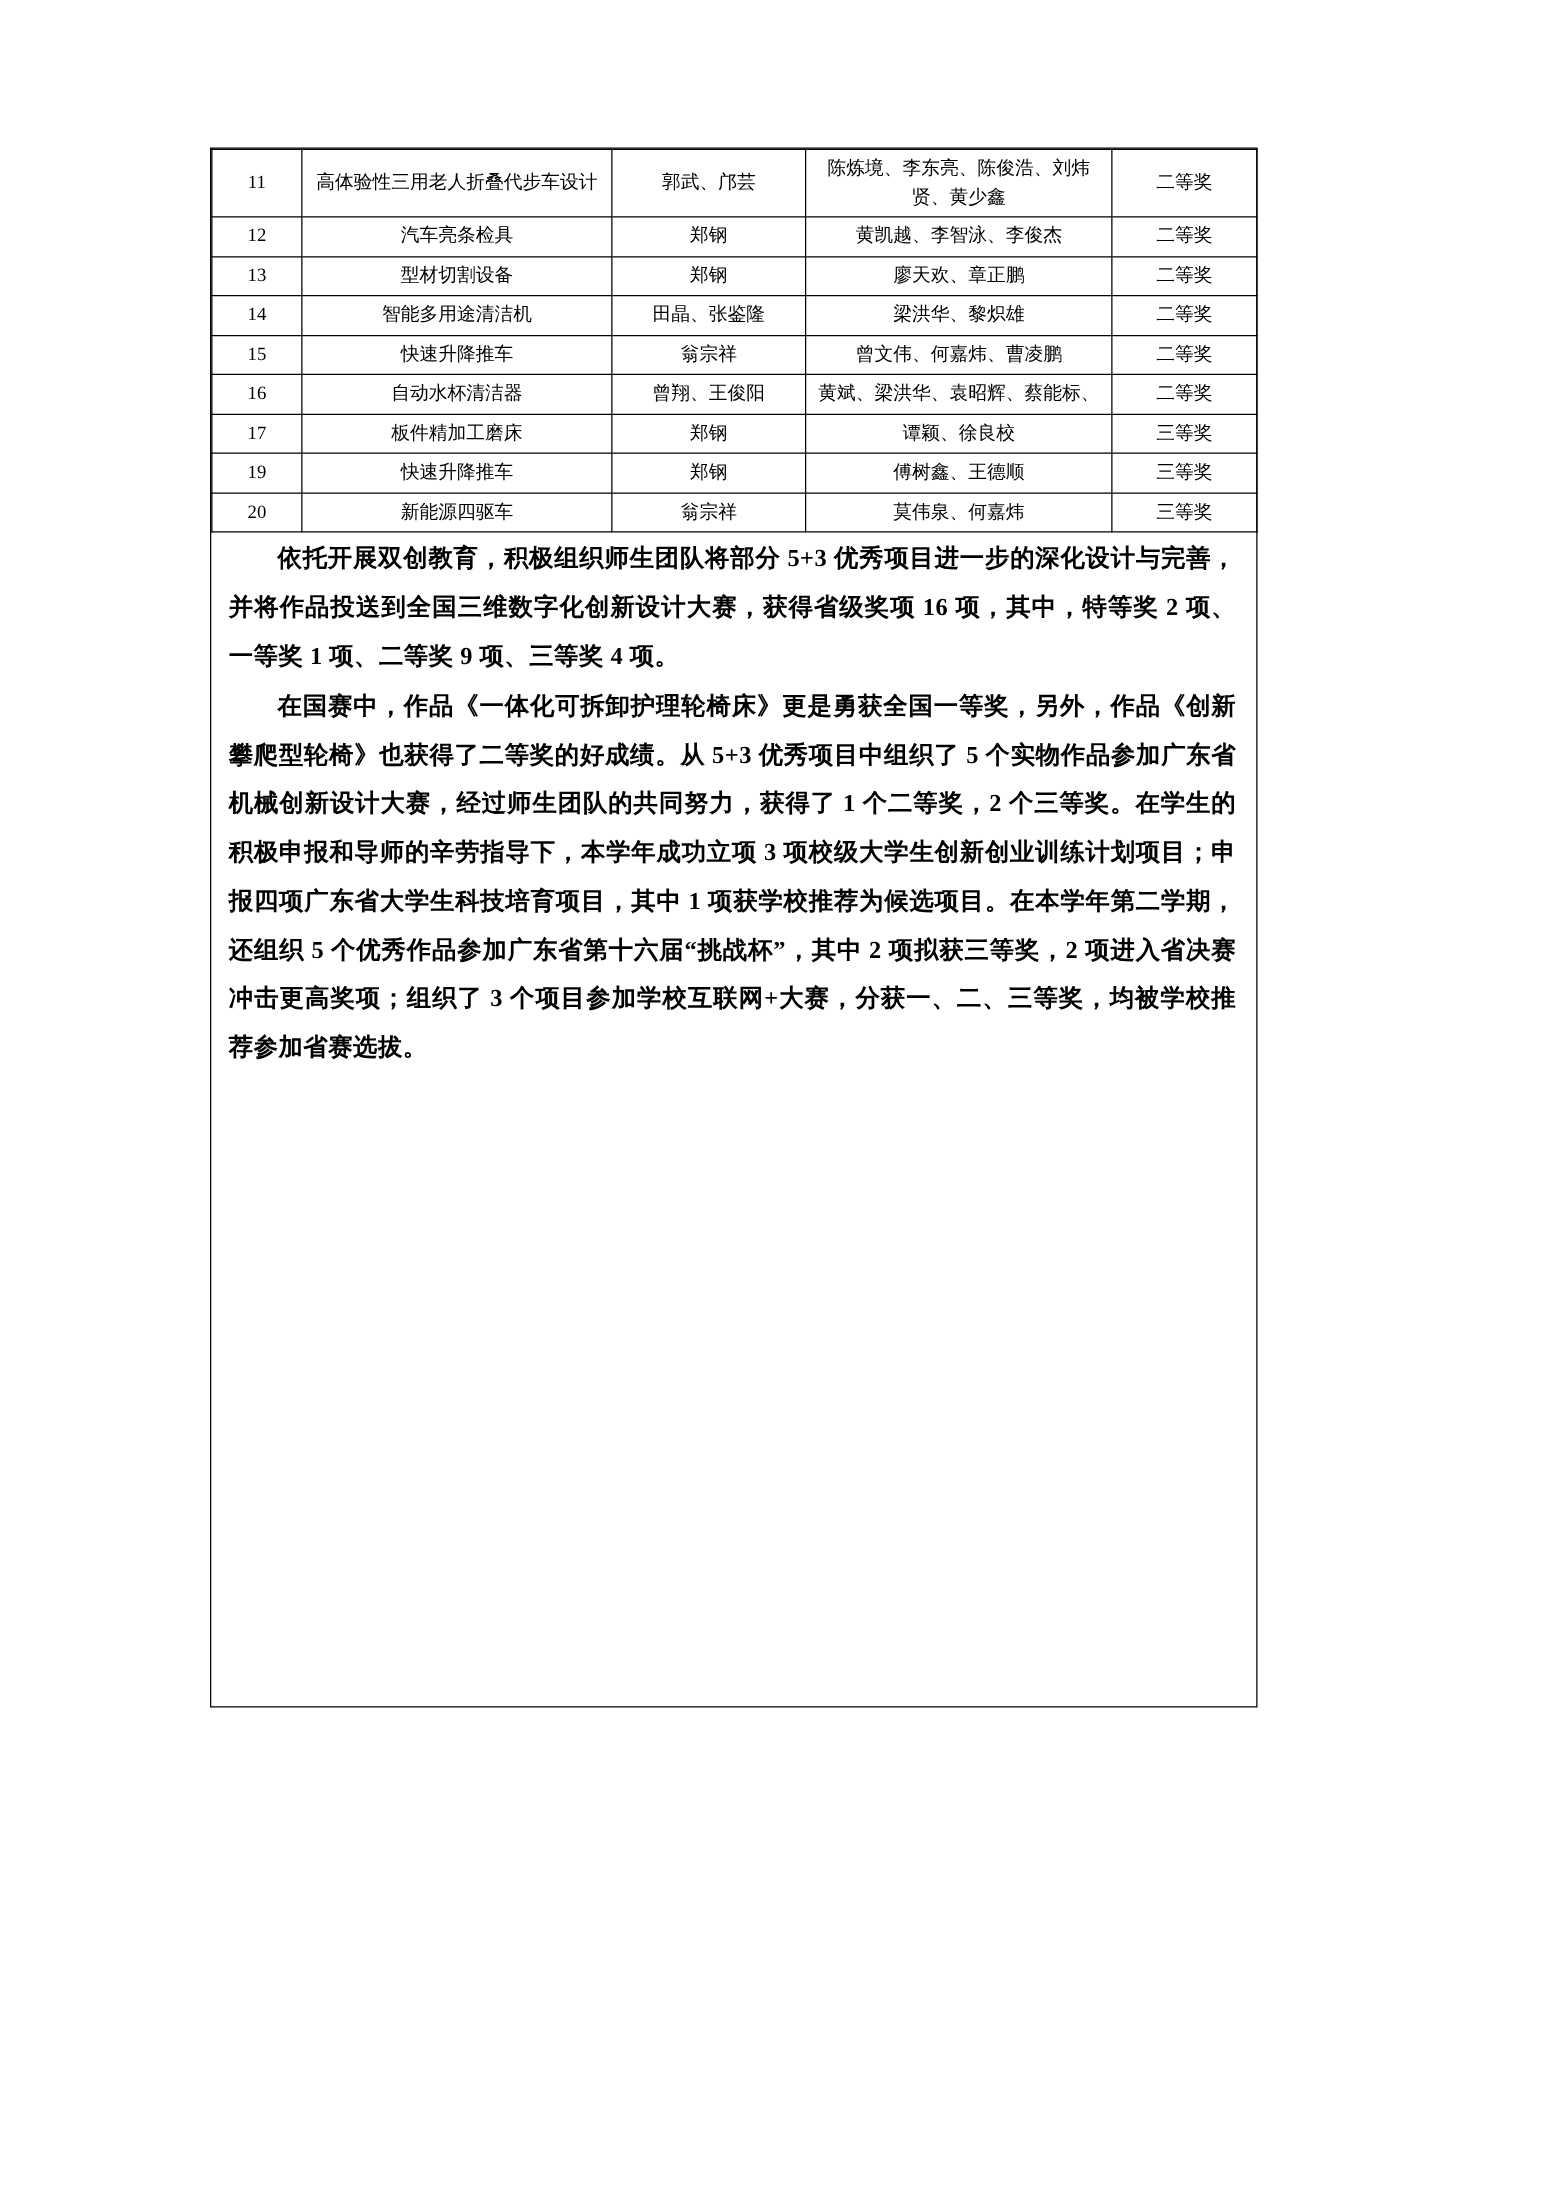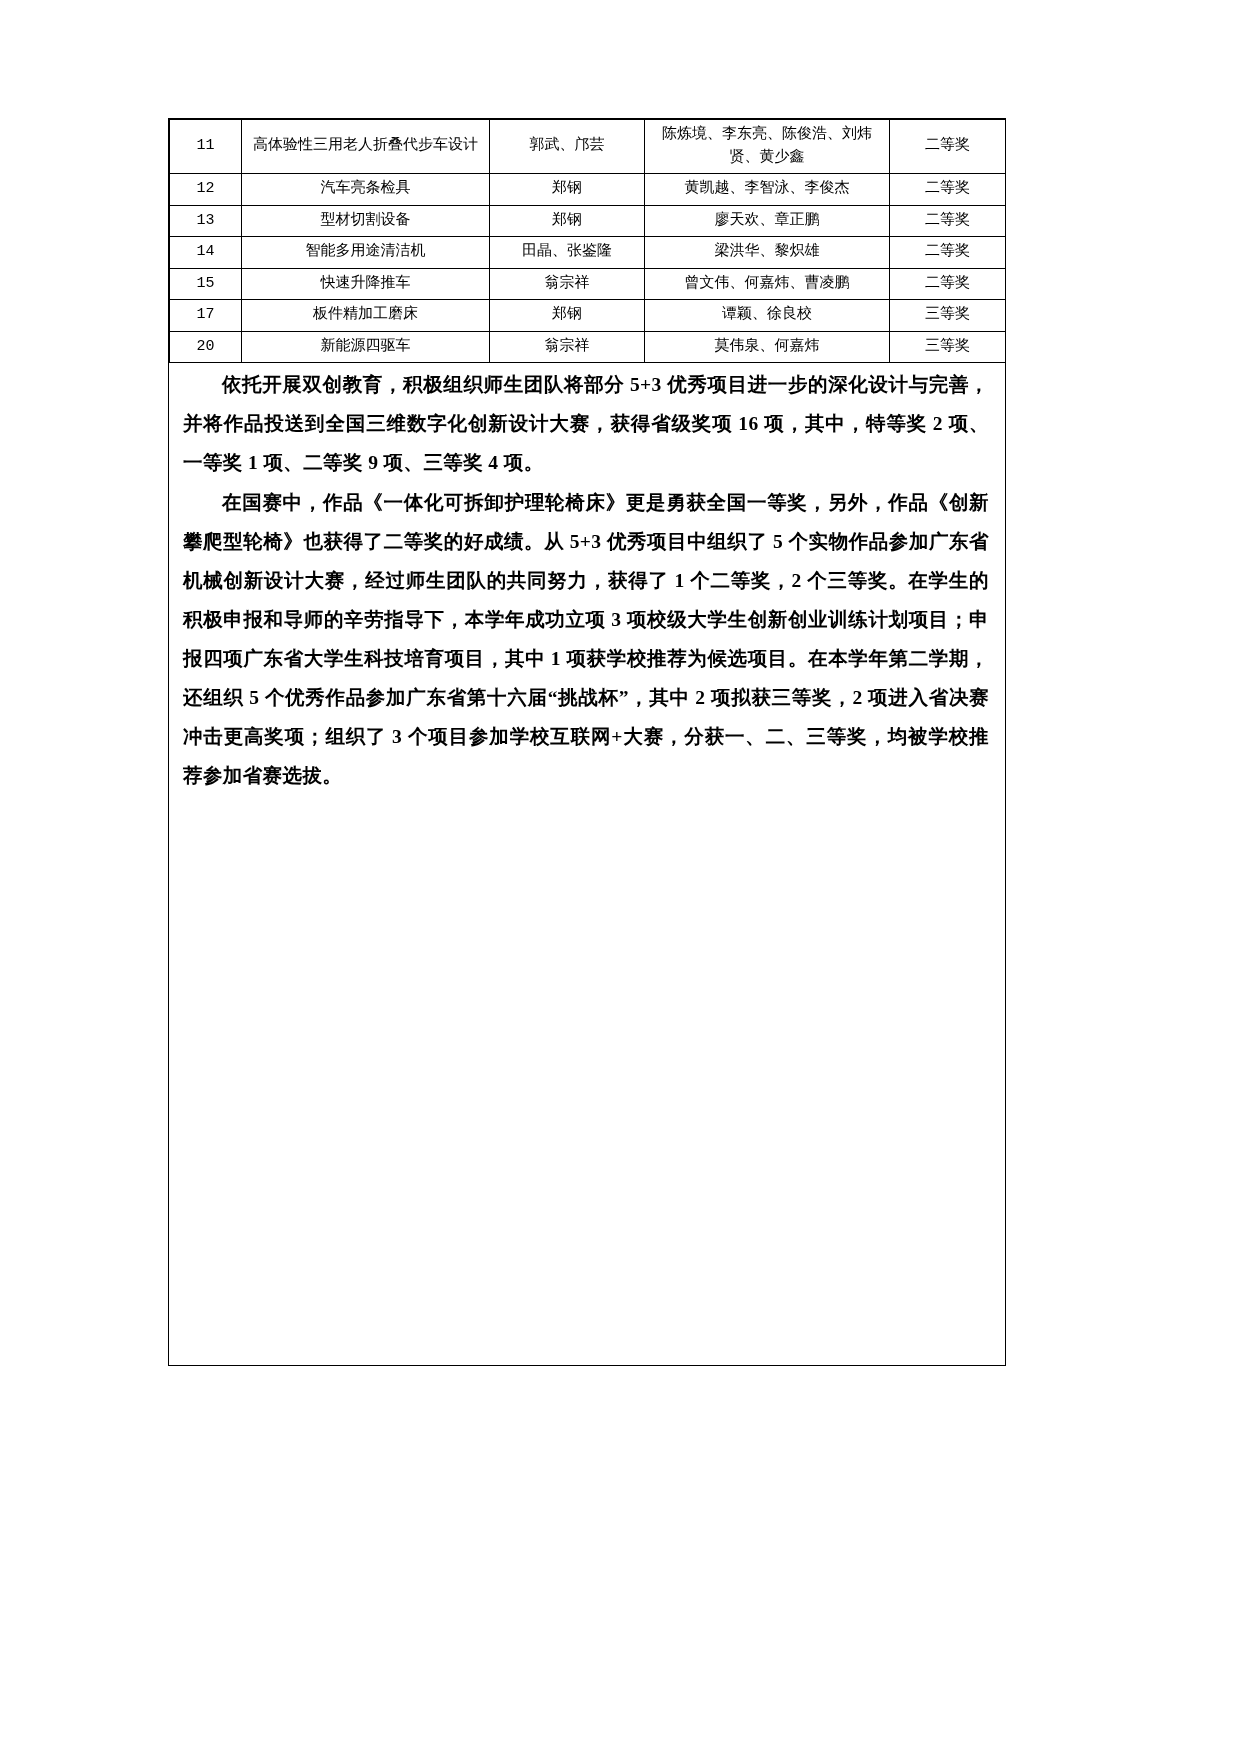--- a/index.html
+++ b/index.html
@@ -31,21 +31,21 @@
   .content {
     position: absolute;
     left: 169px;
     top: 119px;
     width: 836px;
   }
   table.proj {
     border-collapse: collapse;
     width: 836px;
     table-layout: fixed;
-    font-family: Liberation Mono, monospace;
+    font-family: Liberation Serif, serif;
   }
   table.proj td {
     border: 1px solid #000000;
     font-size: 15px;
     line-height: 1.5;
     text-align: center;
     vertical-align: middle;
     padding: 4px 4px;
     word-break: break-word;
   }
@@ -116,24 +116,38 @@
           <td>二等奖</td>
         </tr>
         <tr>
           <td>15</td>
           <td>快速升降推车</td>
           <td>翁宗祥</td>
           <td>曾文伟、何嘉炜、曹凌鹏</td>
           <td>二等奖</td>
         </tr>
         <tr>
+          <td>16</td>
+          <td>自动水杯清洁器</td>
+          <td>曾翔、王俊阳</td>
+          <td>黄斌、梁洪华、袁昭辉、蔡能标、</td>
+          <td>二等奖</td>
+        </tr>
+        <tr>
           <td>17</td>
           <td>板件精加工磨床</td>
           <td>郑钢</td>
           <td>谭颖、徐良校</td>
+          <td>三等奖</td>
+        </tr>
+        <tr>
+          <td>19</td>
+          <td>快速升降推车</td>
+          <td>郑钢</td>
+          <td>傅树鑫、王德顺</td>
           <td>三等奖</td>
         </tr>
         <tr>
           <td>20</td>
           <td>新能源四驱车</td>
           <td>翁宗祥</td>
           <td>莫伟泉、何嘉炜</td>
           <td>三等奖</td>
         </tr>
       </tbody>

